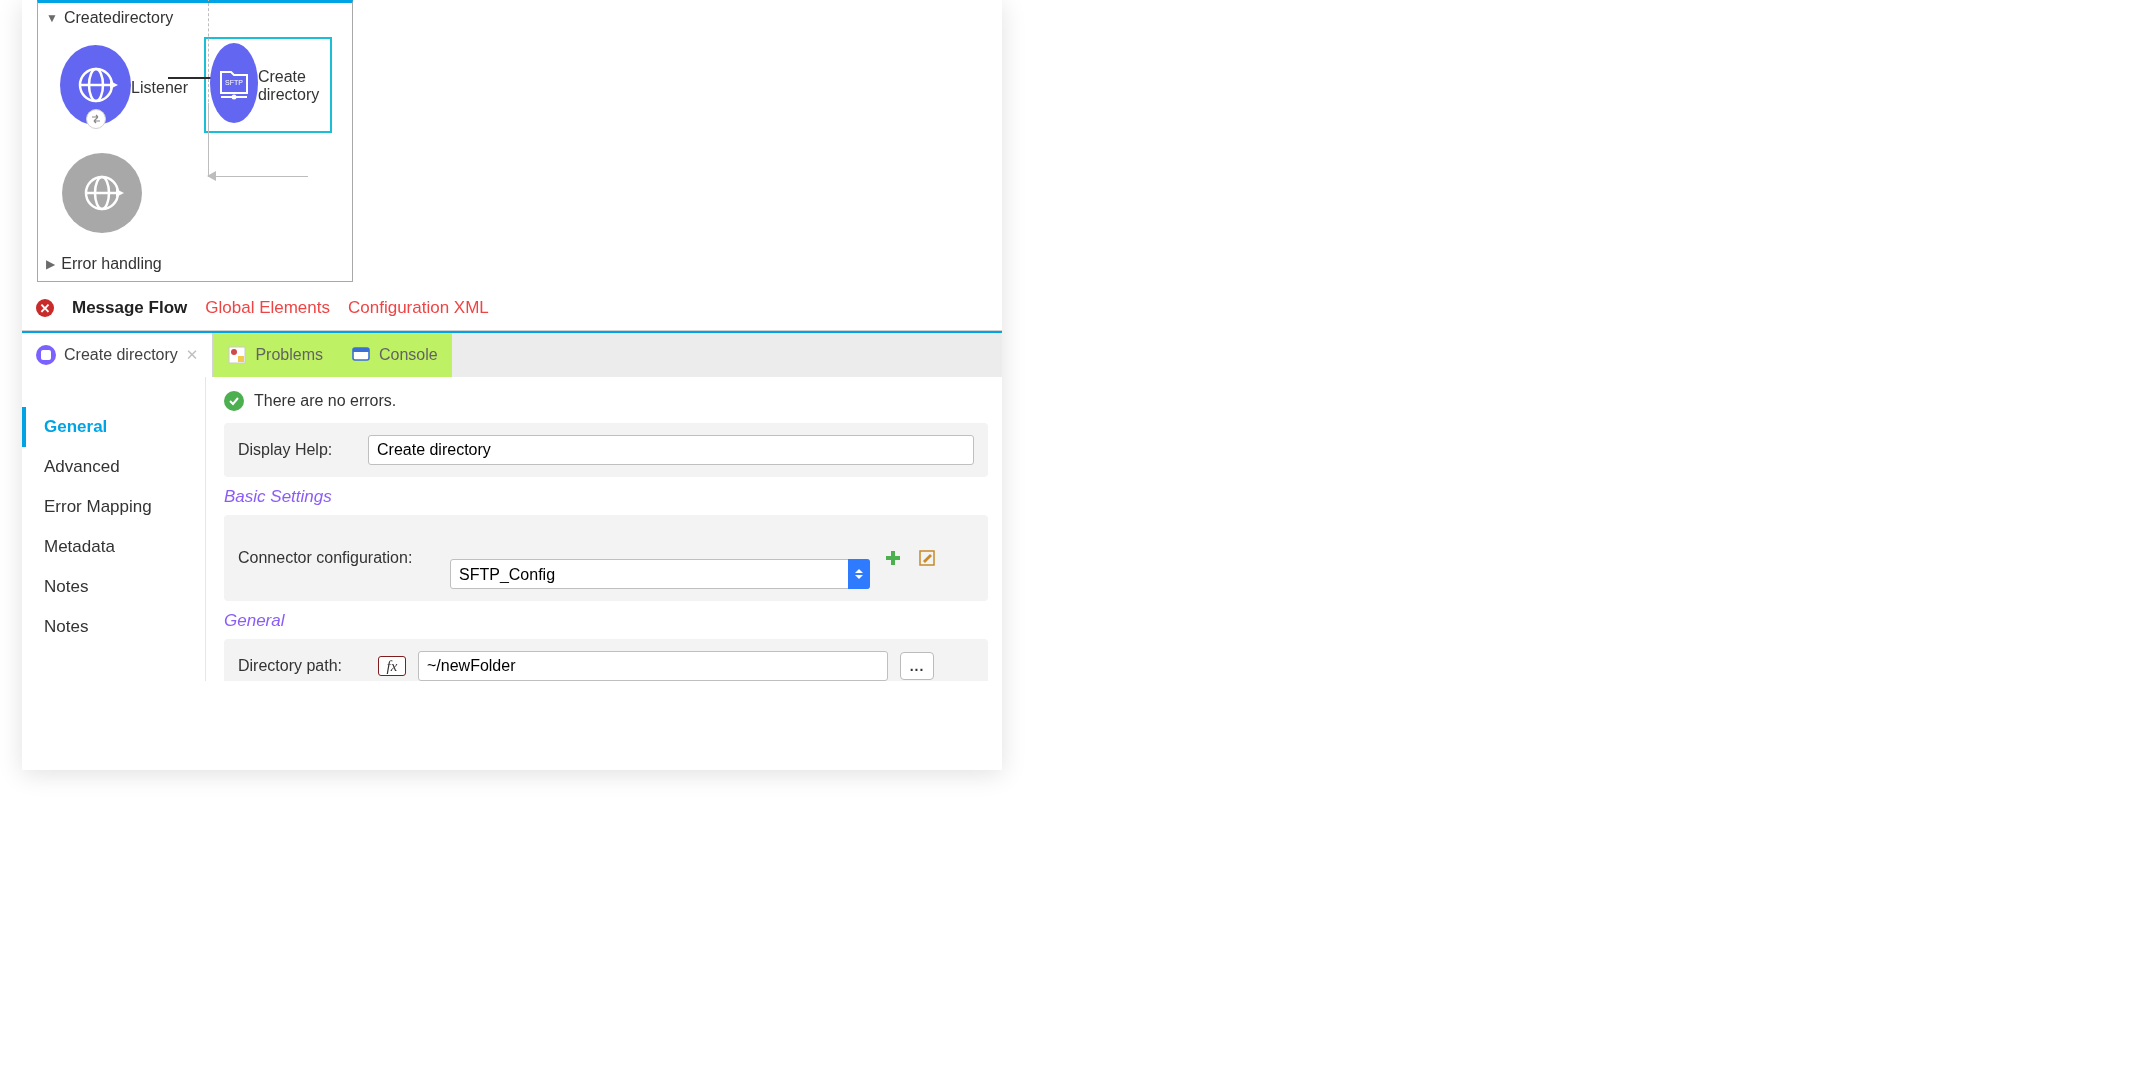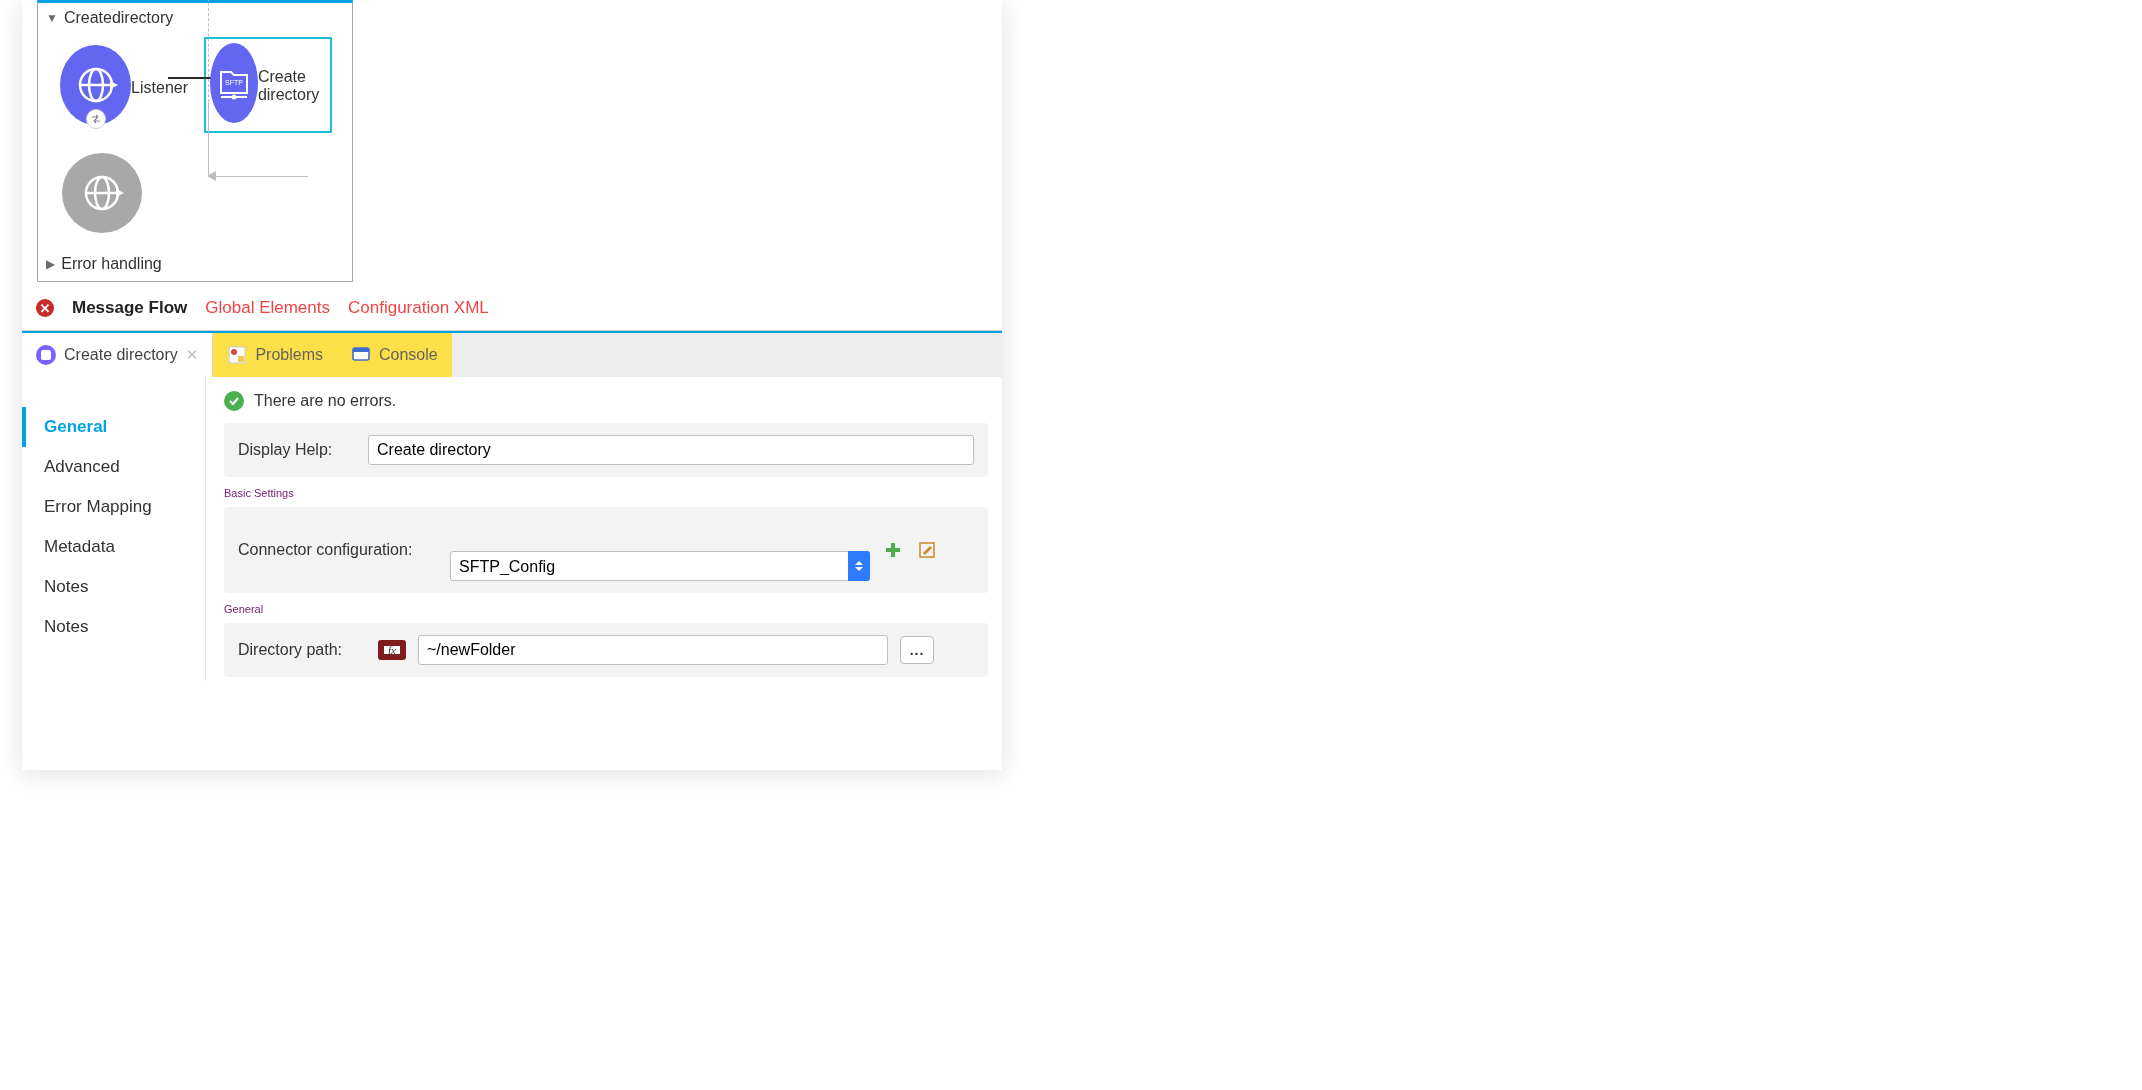--- a/index.html
+++ b/index.html
@@ -131,21 +131,21 @@
   display:flex; align-items:stretch;
   background:#ececec;
   border-top:2px solid #00a4e4;
   height: 46px;
 }
 .tab {
   display:flex; align-items:center; gap:8px;
   padding:0 14px;
   font-size:16px; color:#636363;
   border-right: none;
-  background:#fde047;
+  background:#bef264;
 }
 .tab.active {
   background:#fff;
   color:#424242;
   border-right:1px solid #d3d3d3;
 }
 .tab.active .close { color:#bfbfbf; font-size:15px; cursor:pointer; }
 .tab .tab-icon {
   width:20px;height:20px;border-radius:50%;
   display:flex;align-items:center;justify-content:center;
@@ -195,21 +195,21 @@
   padding: 12px 14px;
   margin-bottom: 10px;
 }
 .row { display:flex; align-items:center; gap:12px; }
 .row label { font-size:16px; color:#333; min-width:118px; }
 .row input[type=text], .row select {
   font-size:16px; padding:4px 8px;
   border:1px solid #bfbfbf; border-radius:3px; background:#fff;
   height:30px;
 }
-.panel-title { font-size:11px; color:#701a75; margin: 4px 0 8px 0; }
+.panel-title { font-size:17px; color:#8b5cf6; margin: 4px 0 8px 0; font-style: italic; }
 .select-wrap {
   position:relative; flex:1; max-width:420px;margin-top:32px;
 }
 .select-wrap select {
   width:100%; appearance:none; padding-right:28px;
 }
 .select-caret {
   position:absolute; right:0; top:0; width:22px; height:30px;
   background:#2f7bff; border-radius:0 3px 3px 0;
   display:flex; flex-direction:column; align-items:center; justify-content:center;
@@ -219,23 +219,23 @@
   content:''; width:0;height:0;
   border-left:4px solid transparent;border-right:4px solid transparent;
 }
 .select-caret::before{border-bottom:4px solid #fff;}
 .select-caret::after{border-top:4px solid #fff;}
 .iconbtn {
   width:22px;height:22px;display:flex;align-items:center;justify-content:center;
   cursor:pointer;
 }
 .fx-btn {
-  width:28px;height:20px;border:6px solid #7f1d1d;border-radius:3px;
+  width:28px;height:20px;border:1px solid #7f1d1d;border-radius:3px;
   display:flex;align-items:center;justify-content:center;
-  font-style:italic;font-family:serif;font-size:11px;background:#fff;
+  font-style:italic;font-family:serif;font-size:15px;background:#fff;
 }
 .dots-btn {
   width:34px;height:28px;border:1px solid #bbb;border-radius:4px;
   display:flex;align-items:center;justify-content:center;
   font-weight:bold; letter-spacing:1px;background:#fff;
 }
 .badge-swap {
   position:absolute; bottom:-4px; left:50%; transform:translateX(-50%);
   width:20px;height:20px;border-radius:50%;background:#fff;
   border:1px solid #d0d0d0;

